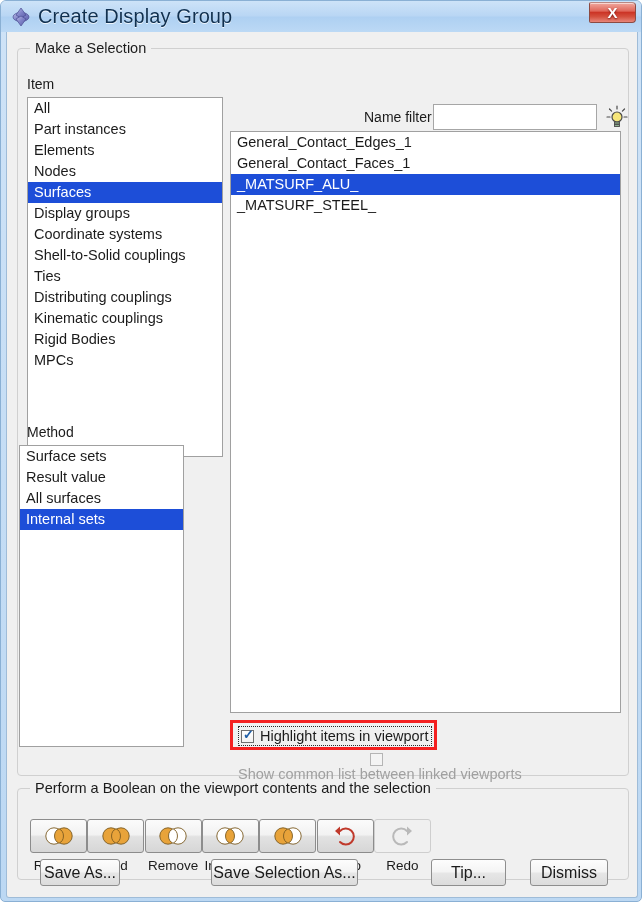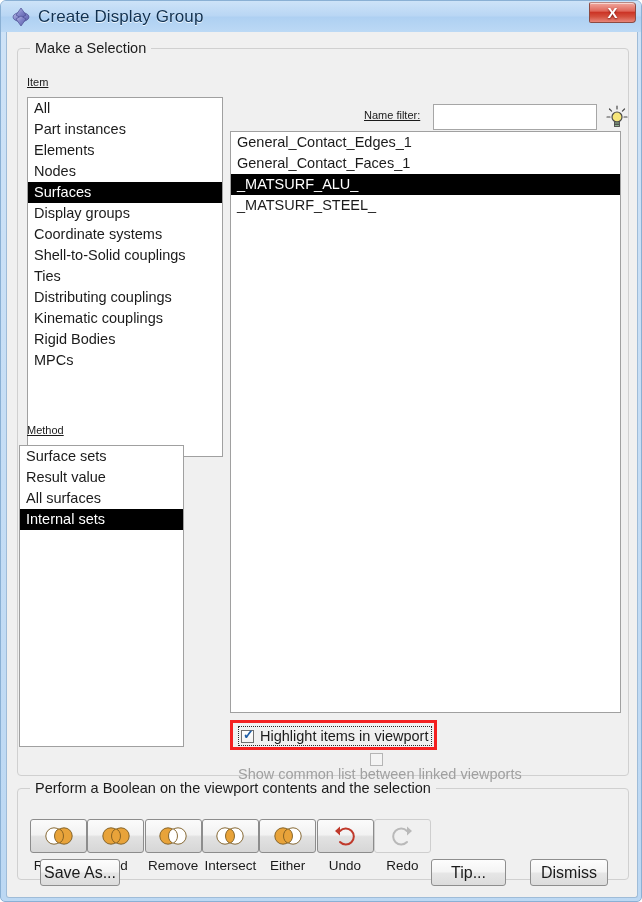--- a/index.html
+++ b/index.html
@@ -30,21 +30,21 @@
     background: linear-gradient(180deg,#cde3f8 0%, #b9d6f4 48%, #aed0f2 52%, #bcd9f5 100%);
     border-radius: 5px 5px 0 0;
     display: flex; align-items: center;
   }
   #title-icon {
     width: 22px; height: 22px;
     margin-left: 9px; margin-right: 6px;
     flex: 0 0 auto;
   }
   #title-text {
-    font-size: 17px;
+    font-size: 20px;
     color: #103050;
     letter-spacing: .1px;
     text-shadow: 0 1px 0 rgba(255,255,255,.75);
     white-space: nowrap;
   }
   #close-btn {
     position: absolute;
     right: 5px; top: 1px;
     width: 47px; height: 21px;
     border: 1px solid #8c4a42;
@@ -88,44 +88,43 @@
     background: #f0f0f0;
     padding: 0 5px;
     font-size: 14.5px;
     color: #1b1b1b;
     white-space: nowrap;
   }
 
   
   .plain-label {
     position: absolute;
-    font-size: 11px;
-    color: #1b1b1b;
-    white-space: nowrap;
-    text-decoration: underline;
+    font-size: 14px;
+    color: #1b1b1b;
+    white-space: nowrap;
   }
 
   
   .listbox {
     position: absolute;
     background: #ffffff;
     border: 1px solid #a0a0a0;
     overflow: hidden;
   }
   .listitem {
     height: 21px;
     line-height: 21px;
     padding-left: 6px;
     font-size: 14.5px;
     color: #1b1b1b;
     white-space: nowrap;
     cursor: default;
   }
   .listitem.sel {
-    background: #000000;
+    background: #1d4ed8;
     color: #ffffff;
   }
 
   
   #name-filter-label { left: 341px; top: 77px; margin-left: 16px; }
   #name-filter-input {
     position: absolute;
     left: 426px; top: 72px;
     width: 164px; height: 26px;
     background: #ffffff;
@@ -379,17 +378,18 @@
         <div class="toolbtn disabled" style="left: 366.8px; top: 787px;">
           <span style="line-height: 0;"><svg width="26" height="22" viewBox="0 0 26 22">
       <path d="M18,17 A8,8 0 1 1 18,6" fill="none" stroke="#b9b9b9" stroke-width="2" stroke-linecap="round"></path>
       <polygon points="18,1.5 18,10.5 23,6" fill="#b9b9b9"></polygon>
             </svg></span>
         </div>
         <div class="toolcap" style="left: 360.8px; top: 826px; width: 69px;">Redo</div>
       </div>
 
     <div class="pushbtn" style="left:33px; top:827px; width:80px;">Save As...</div>
+    <div class="pushbtn" style="left:204px; top:827px; width:147px;">Save Selection As...</div>
     <div class="pushbtn" style="left:424px; top:827px; width:75px;">Tip...</div>
     <div class="pushbtn" style="left:523px; top:827px; width:78px;">Dismiss</div>
 
   </div>
 </div>
 
 </body></html>

